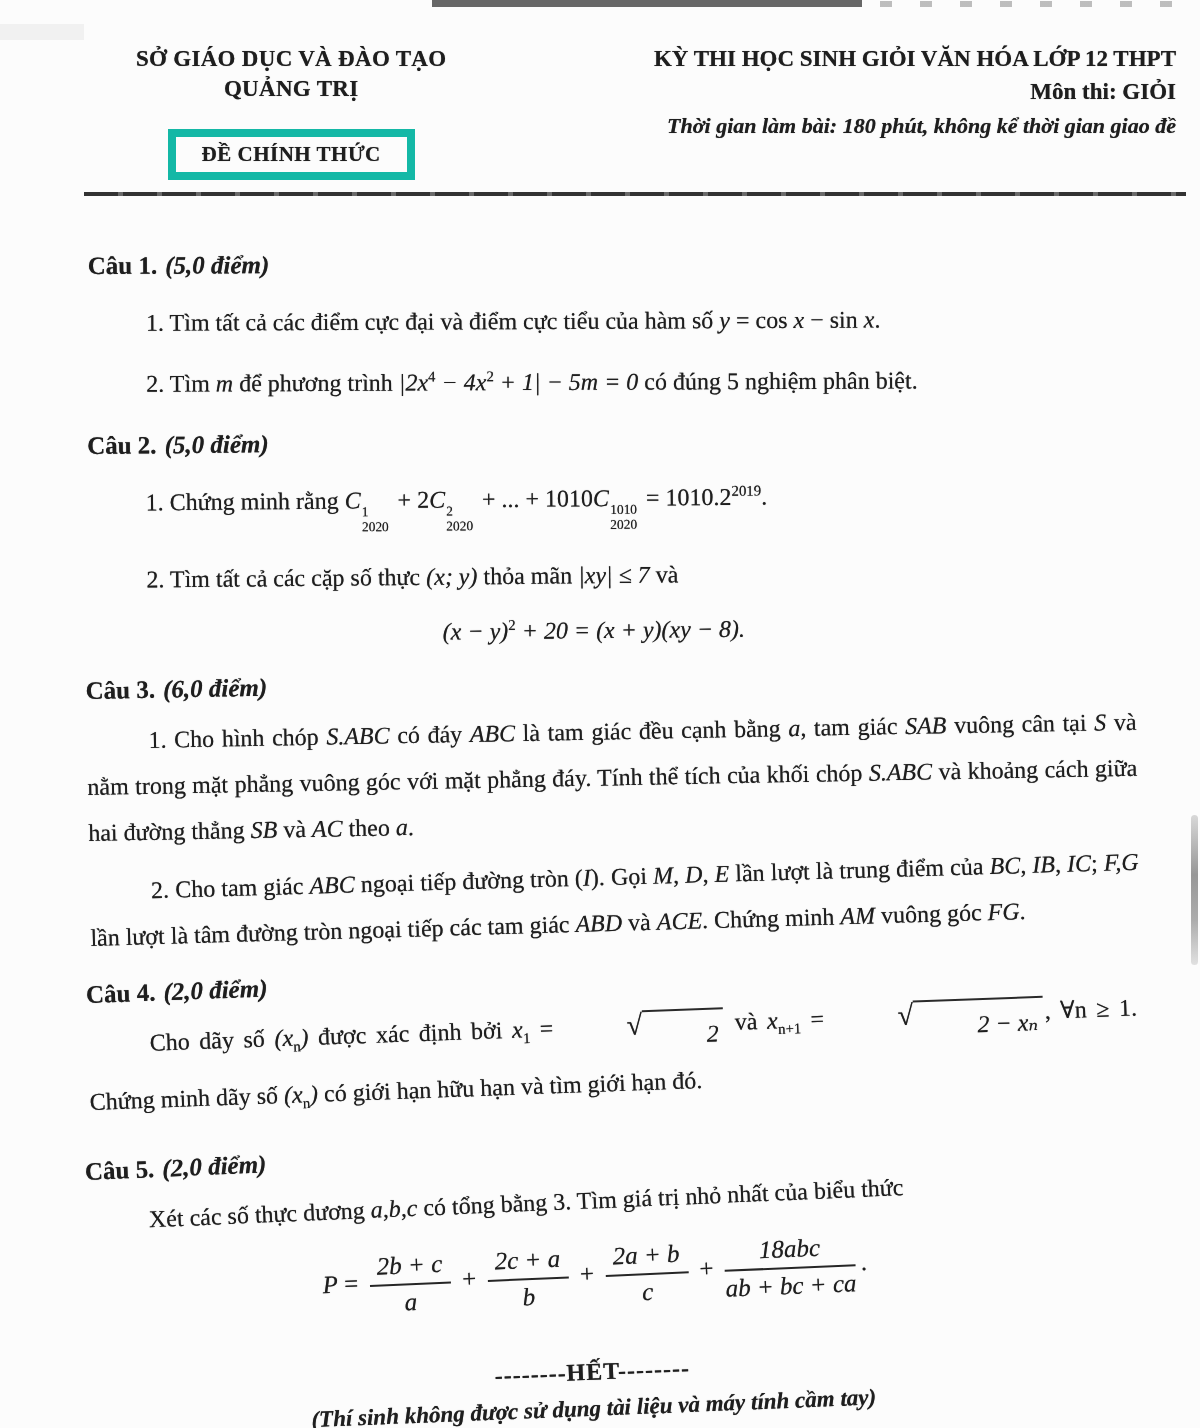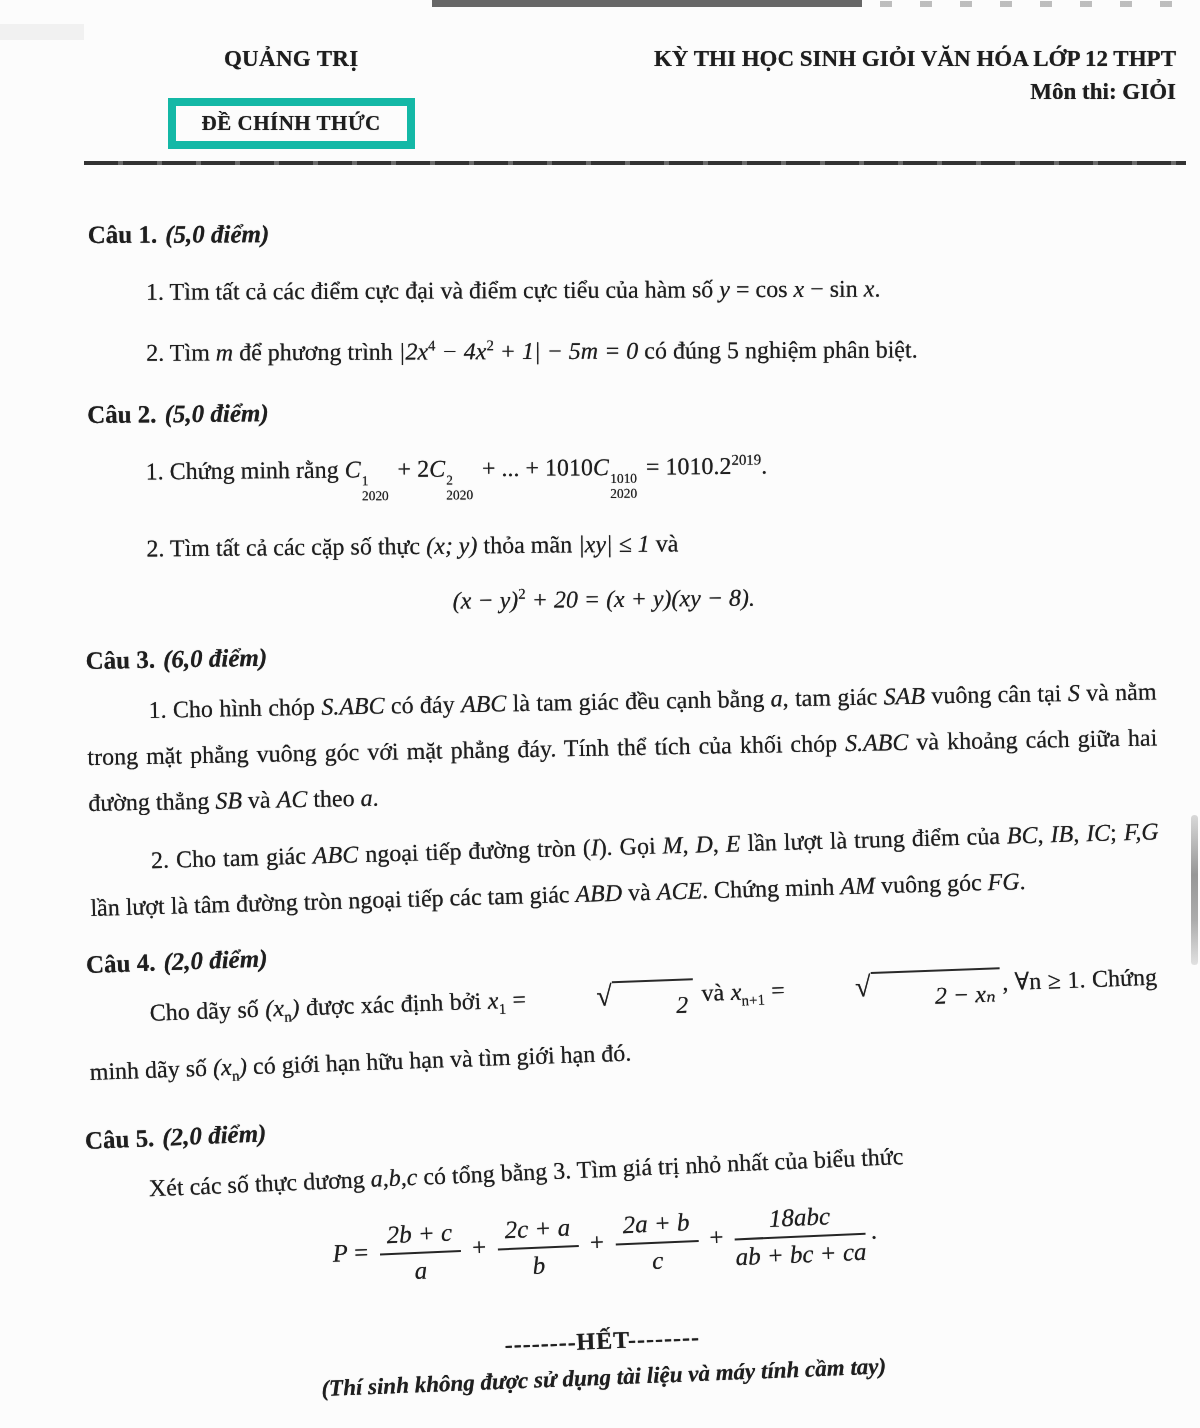--- a/index.html
+++ b/index.html
@@ -22,21 +22,21 @@
   .h-right{width:58%;text-align:right;}
   .h-org{font-weight:bold;font-size:23px;line-height:1.32;letter-spacing:.3px;}
   .badge{display:inline-block;border:8px solid #14b8a6;padding:5px 26px;font-weight:bold;font-size:21px;margin-top:24px;letter-spacing:.5px;}
   .h-title{font-weight:bold;font-size:23px;line-height:1.3;}
   .h-session{font-weight:bold;font-size:23px;margin-top:7px;}
   .h-subject{font-weight:bold;font-size:23px;margin-top:5px;}
   .h-duration{font-weight:bold;font-style:italic;font-size:22px;margin-top:8px;}
   .divider{height:4px;margin:12px 14px 0 84px;
     background:repeating-linear-gradient(90deg,#333 0 34px,#6a6a6a 34px 39px);}
   
-  .content{padding:0 42px 0 88px;}
+  .content{padding:0 62px 0 88px;}
   section{display:block;transform-origin:0 50%;}
   .t1{transform:rotate(-0.25deg);}
   .t2{transform:rotate(-0.55deg);}
   .t3{transform:rotate(-1.05deg);}
   .t4{transform:rotate(-2.05deg);}
   .t5{transform:rotate(-2.45deg);}
   .t6{transform:rotate(-2.3deg);transform-origin:50% 50%;}
   .extra-tilt{transform:rotate(-0.6deg);transform-origin:0 50%;}
   .q-head{font-size:25px;font-weight:bold;}
   .q-points{font-style:italic;margin-left:8px;}
@@ -66,26 +66,28 @@
 
 <div class="page">
 
   <div class="artifact-top"></div>
   <div class="artifact-top-dashes"></div>
   <div class="artifact-corner"></div>
   <div class="artifact-right"></div>
 
   <header class="header">
     <div class="h-left">
+      <div class="h-org">SỞ GIÁO DỤC VÀ ĐÀO TẠO</div>
       <div class="h-org">QUẢNG TRỊ</div>
       <div class="badge">ĐỀ CHÍNH THỨC</div>
     </div>
     <div class="h-right">
       <div class="h-title">KỲ THI HỌC SINH GIỎI VĂN HÓA LỚP 12 THPT</div>
       <div class="h-subject">Môn thi: GIỎI</div>
+      <div class="h-duration">Thời gian làm bài: 180 phút, không kể thời gian giao đề</div>
     </div>
   </header>
 
   <div class="divider"></div>
 
   <div class="content">
 
     <section class="t1">
       <div class="q-head mt-q1">
         <span>Câu 1.</span><span class="q-points">(5,0 điểm)</span>
@@ -101,21 +103,21 @@
       <p class="q-item"><span>1. Chứng minh rằng </span><span class="s-i">C</span><span class="stk">
             <span class="stk-sup">1</span>
             <span class="stk-sub">2020</span>
           </span><span> + 2</span><span class="s-i">C</span><span class="stk">
             <span class="stk-sup">2</span>
             <span class="stk-sub">2020</span>
           </span><span> + ... + 1010</span><span class="s-i">C</span><span class="stk">
             <span class="stk-sup">1010</span>
             <span class="stk-sub">2020</span>
           </span><span> = 1010.2</span><span class="s-sup">2019</span><span>.</span></p>
-      <p class="q-item"><span>2. Tìm tất cả các cặp số thực </span><span class="s-i">(x; y)</span><span> thỏa mãn </span><span class="s-i">|xy| ≤ 1</span><span> và</span></p>
+      <p class="q-item"><span>2. Tìm tất cả các cặp số thực </span><span class="s-i">(x; y)</span><span> thỏa mãn </span><span class="s-i">|xy| ≤ 7</span><span> và</span></p>
       <p class="q-eq"><span class="s-i">(x − y)</span><span class="s-sup">2</span><span class="s-i"> + 20 = (x + y)(xy − 8).</span></p>
     </section>
 
     <section class="t3">
       <div class="q-head mt-q3">
         <span>Câu 3.</span><span class="q-points">(6,0 điểm)</span>
       </div>
       <p class="q-para"><span>1. Cho hình chóp </span><span class="s-i">S.ABC</span><span> có đáy </span><span class="s-i">ABC</span><span> là tam giác đều cạnh bằng </span><span class="s-i">a</span><span>, tam giác </span><span class="s-i">SAB</span><span> vuông cân tại </span><span class="s-i">S</span><span> và nằm trong mặt phẳng vuông góc với mặt phẳng đáy. Tính thể tích của khối chóp </span><span class="s-i">S.ABC</span><span> và khoảng cách giữa hai đường thẳng </span><span class="s-i">SB</span><span> và </span><span class="s-i">AC</span><span> theo </span><span class="s-i">a</span><span>.</span></p>
       <p class="q-para extra-tilt"><span>2. Cho tam giác </span><span class="s-i">ABC</span><span> ngoại tiếp đường tròn (</span><span class="s-i">I</span><span>). Gọi </span><span class="s-i">M</span><span>, </span><span class="s-i">D</span><span>, </span><span class="s-i">E</span><span> lần lượt là trung điểm của </span><span class="s-i">BC</span><span>, </span><span class="s-i">IB</span><span>, </span><span class="s-i">IC</span><span>;  </span><span class="s-i">F,G</span><span> lần lượt là tâm đường tròn ngoại tiếp các tam giác </span><span class="s-i">ABD</span><span> và </span><span class="s-i">ACE</span><span>. Chứng minh </span><span class="s-i">AM</span><span> vuông góc </span><span class="s-i">FG</span><span>.</span></p>
     </section>

